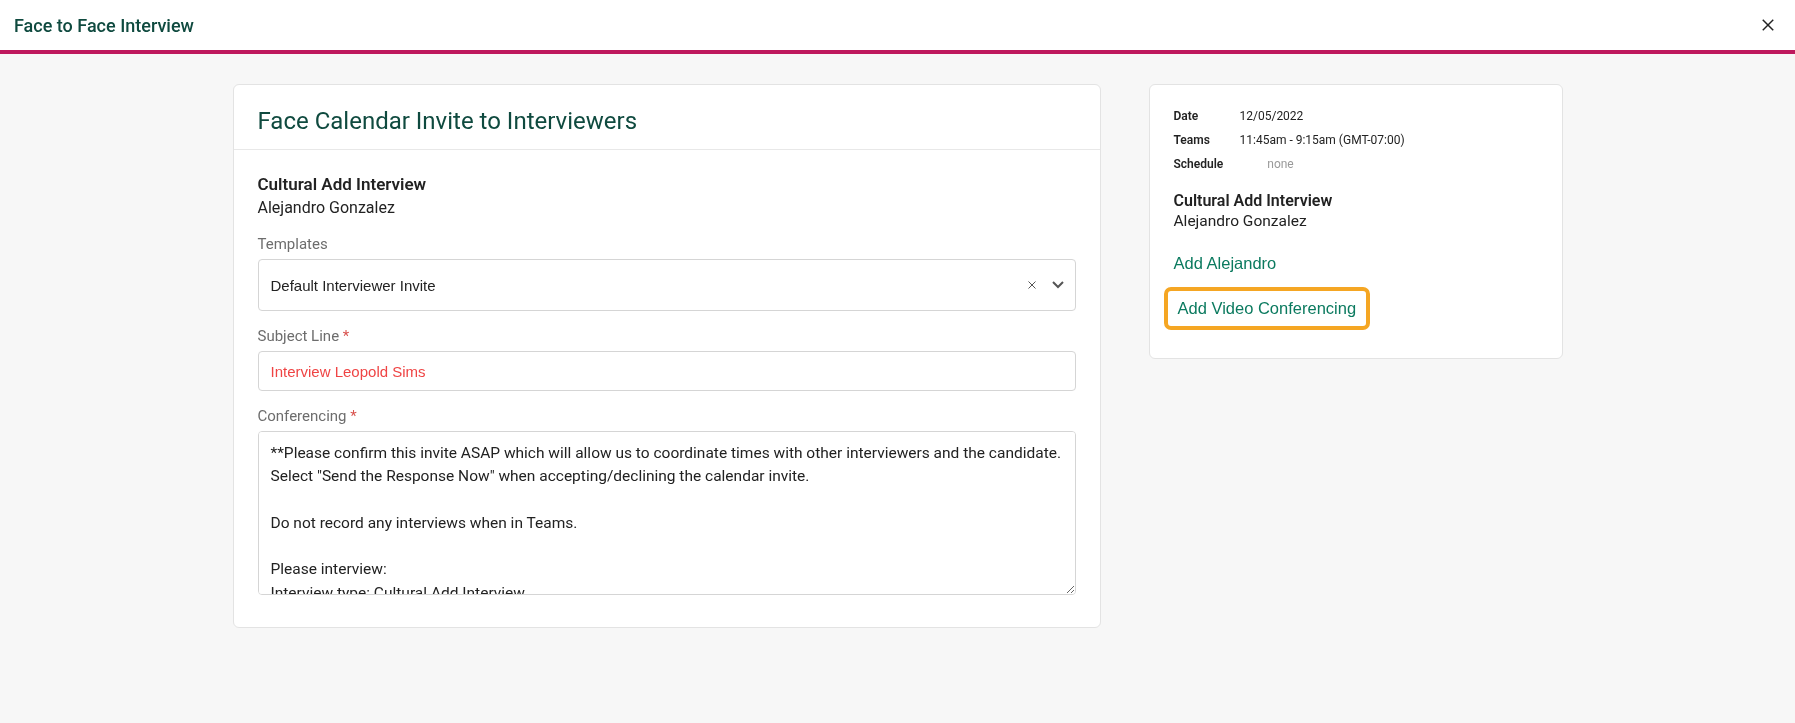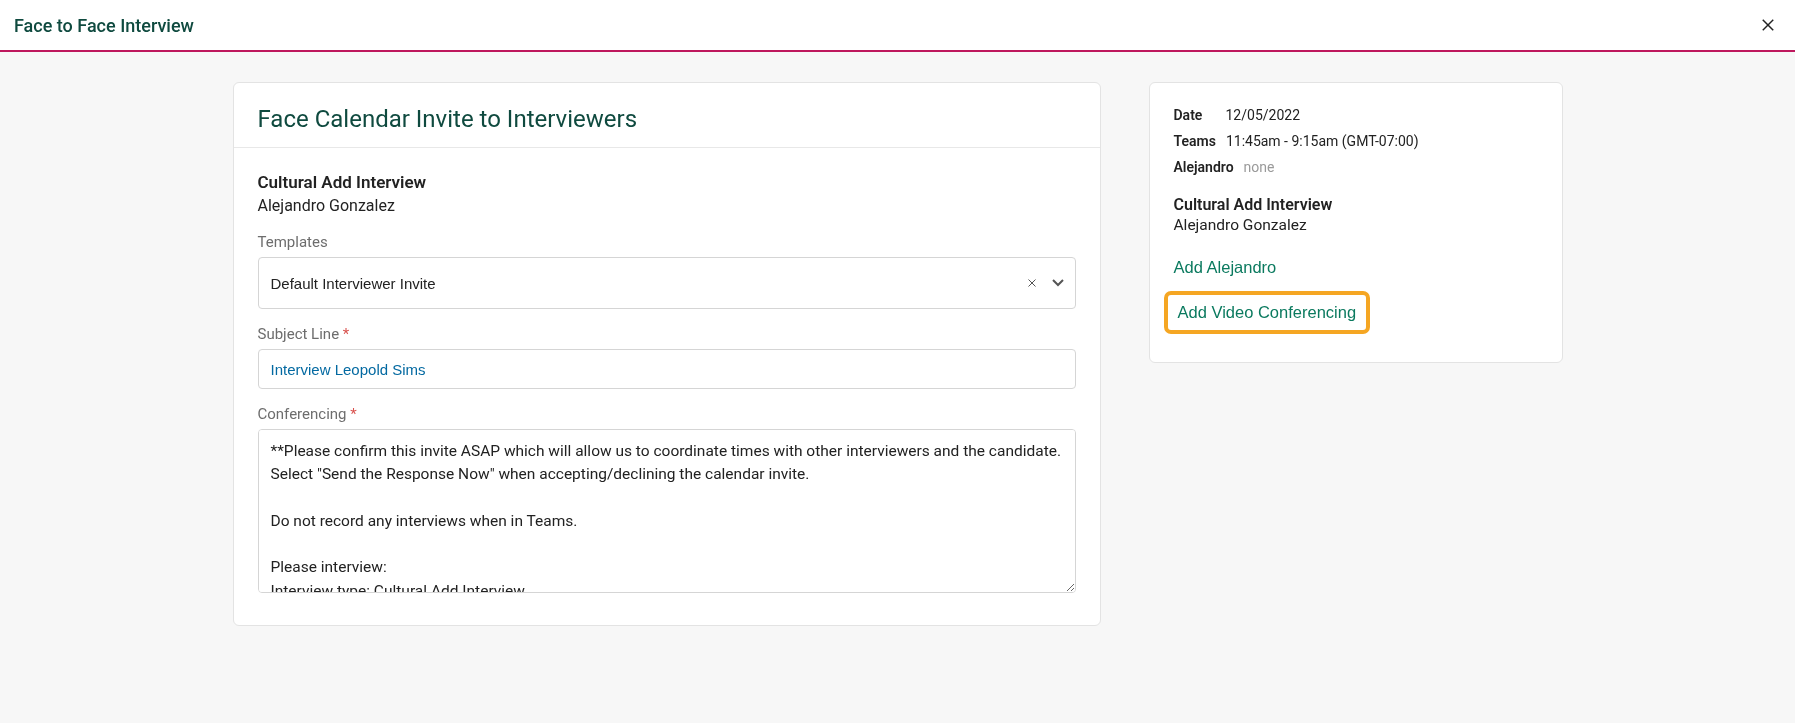--- a/index.html
+++ b/index.html
@@ -9,21 +9,21 @@
     font-family: -apple-system, BlinkMacSystemFont, "Segoe UI", Roboto, "Helvetica Neue", Arial, sans-serif;
     font-size: 16px;
     color: #222;
     background: #fff;
   }
   .topbar {
     display: flex;
     align-items: center;
     justify-content: space-between;
     padding: 12px 14px 12px 14px;
-    border-bottom: 2px solid #be185d;
+    border-bottom: 4px solid #be185d;
     background: #fff;
   }
   .topbar-title {
     color: #0f4a3f;
     font-size: 18px;
     font-weight: 500;
   }
   .close-btn {
     background: none;
     border: none;
@@ -128,50 +128,50 @@
     align-items: center;
     color: #555;
   }
   .text-input {
     width: 100%;
     height: 40px;
     border: 1px solid #d5d5d5;
     border-radius: 4px;
     padding: 0 12px;
     font-size: 15px;
-    color: #0369a1;
+    color: #ef4444;
   }
   .textarea-input {
     width: 100%;
     min-height: 164px;
     border: 1px solid #d5d5d5;
     border-radius: 4px;
     padding: 10px 12px;
     font-size: 15.5px;
     line-height: 1.5;
     color: #222;
     resize: both;
     font-family: inherit;
     white-space: pre-wrap;
   }
 
   
   .summary-row {
     display: flex;
-    gap: 10px;
+    gap: 24px;
     margin-bottom: 10px;
-    font-size: 14px;
+    font-size: 12px;
   }
   .summary-label {
     font-weight: 600;
     color: #222;
     min-width: 42px;
   }
   .summary-value { color: #222; }
-  .summary-value.muted { color: #9a9a9a; }
+  .summary-value.muted { color: #9a9a9a; margin-left: 20px; }
   .summary-block {
     margin-top: 20px;
   }
   .summary-block .title {
     font-weight: 600;
     font-size: 16px;
   }
   .summary-block .sub {
     font-size: 15.5px;
     margin-top: 2px;
@@ -266,21 +266,21 @@
       <div class="card-body">
         <div class="summary-row">
           <span class="summary-label">Date</span>
           <span class="summary-value">12/05/2022</span>
         </div>
         <div class="summary-row">
           <span class="summary-label">Teams</span>
           <span class="summary-value">11:45am - 9:15am (GMT-07:00)</span>
         </div>
         <div class="summary-row">
-          <span class="summary-label" style="min-width:auto">Alejandro</span>
+          <span class="summary-label" style="min-width:auto">Schedule</span>
           <span class="summary-value muted">none</span>
         </div>
 
         <div class="summary-block">
           <div class="title">Cultural Add Interview</div>
           <div class="sub">Alejandro Gonzalez</div>
         </div>
 
         <div class="link-row">
           <button class="link-action">Add Alejandro</button>

